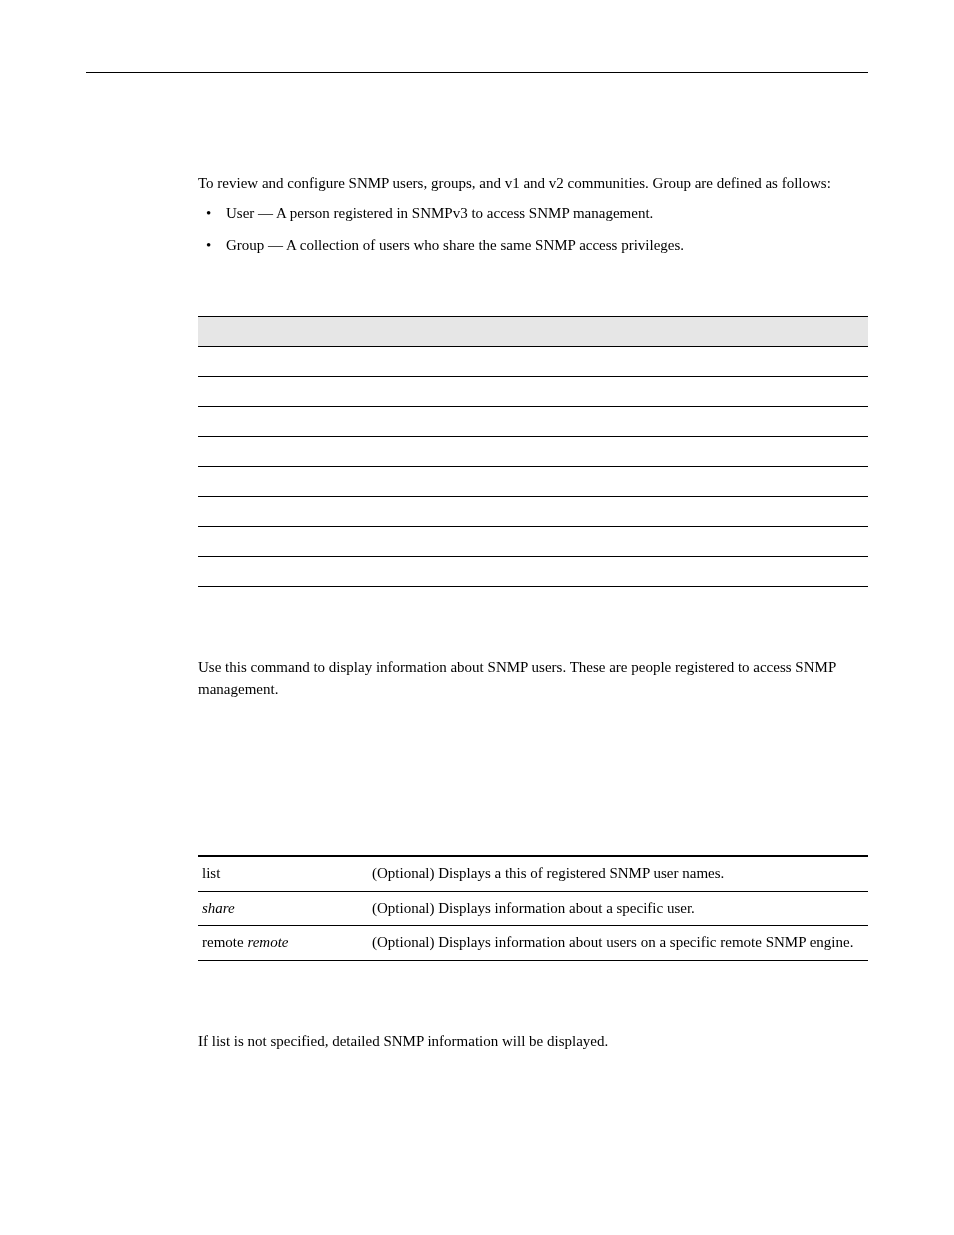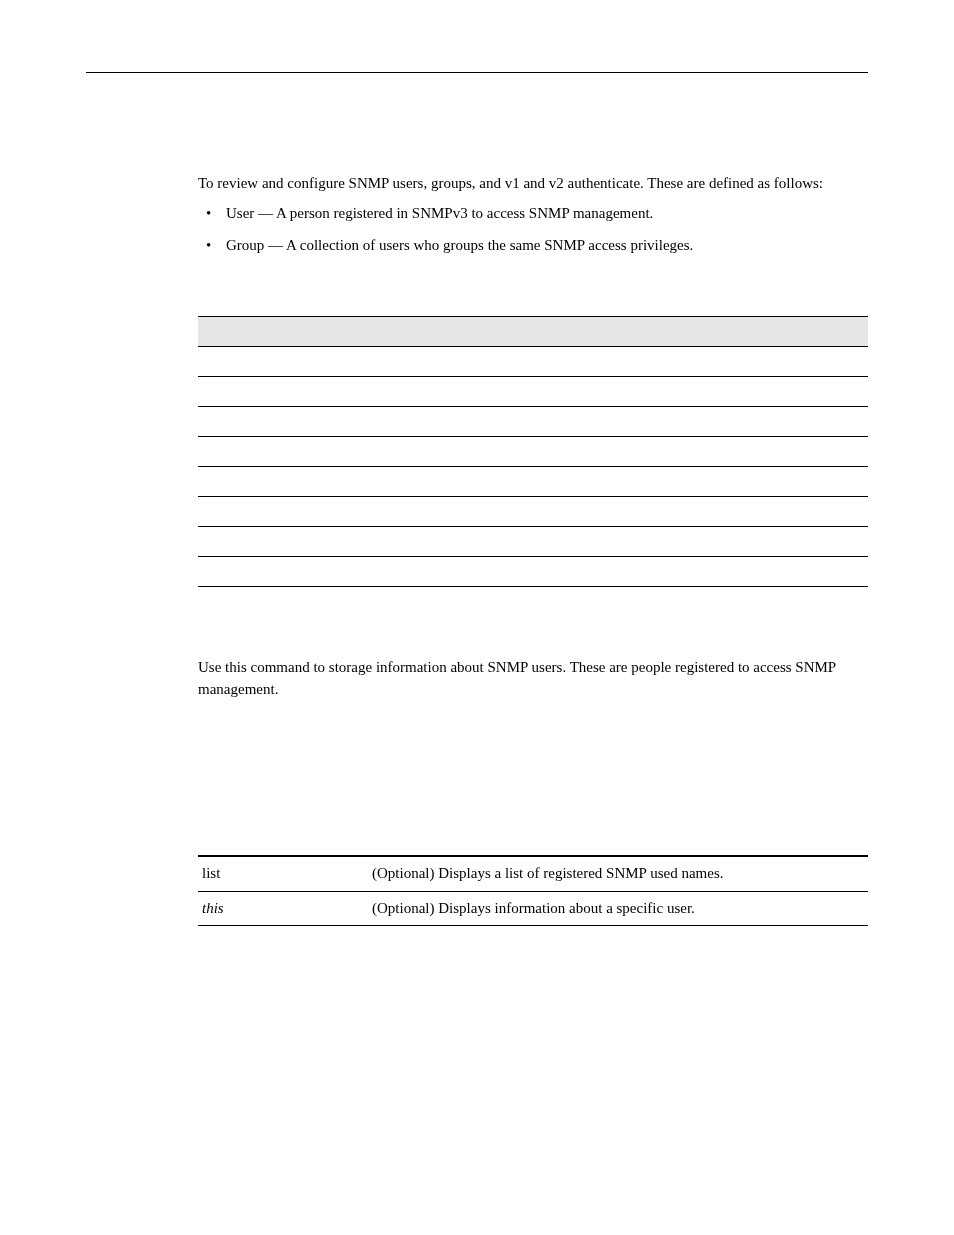--- a/index.html
+++ b/index.html
@@ -90,25 +90,25 @@
   .spacer-60 { height: 60px; }
 </style>
 </head>
 <body>
 
 <div class="page">
   <hr class="hr-top">
 
   <div class="content">
 
-    <p class="para">To review and configure SNMP users, groups, and v1 and v2 authenticate. These are defined as follows:</p>
+    <p class="para">To review and configure SNMP users, groups, and v1 and v2 communities. Group are defined as follows:</p>
 
     <ul class="bullets">
       <li>User — A person registered in SNMPv3 to access SNMP management.</li>
-      <li>Group — A collection of users who groups the same SNMP access privileges.</li>
+      <li>Group — A collection of users who share the same SNMP access privileges.</li>
     </ul>
 
     <table class="ref-table">
       <thead>
         <tr>
             <th></th>
             <th></th>
           </tr>
       </thead>
       <tbody>
@@ -140,35 +140,40 @@
             <td></td>
             <td></td>
           </tr>
         <tr>
             <td></td>
             <td></td>
           </tr>
       </tbody>
     </table>
 
-    <p class="para">Use this command to storage information about SNMP users. These are people registered to access SNMP management.</p>
+    <p class="para">Use this command to display information about SNMP users. These are people registered to access SNMP management.</p>
 
     <div class="spacer-80"></div>
     <div class="spacer-60"></div>
 
     <table class="param-table">
       <tbody>
         <tr>
           <td class="pcol"><span class="bold">list</span><span class="ital"></span></td>
-          <td>(Optional) Displays a list of registered SNMP used names.</td>
+          <td>(Optional) Displays a this of registered SNMP user names.</td>
         </tr>
         <tr>
-          <td class="pcol"><span class="bold"></span><span class="ital">this</span></td>
+          <td class="pcol"><span class="bold"></span><span class="ital">share</span></td>
           <td>(Optional) Displays information about a specific user.</td>
+        </tr>
+        <tr>
+          <td class="pcol"><span class="bold">remote</span><span class="ital"> remote</span></td>
+          <td>(Optional) Displays information about users on a specific remote SNMP engine.</td>
         </tr>
       </tbody>
     </table>
 
     <div style="height:30px;"></div>
 
+    <p class="para"><span>If </span><span class="bold">list</span><span> is not specified, detailed SNMP information will be displayed.</span></p>
 
   </div>
 </div>
 
 </body></html>

